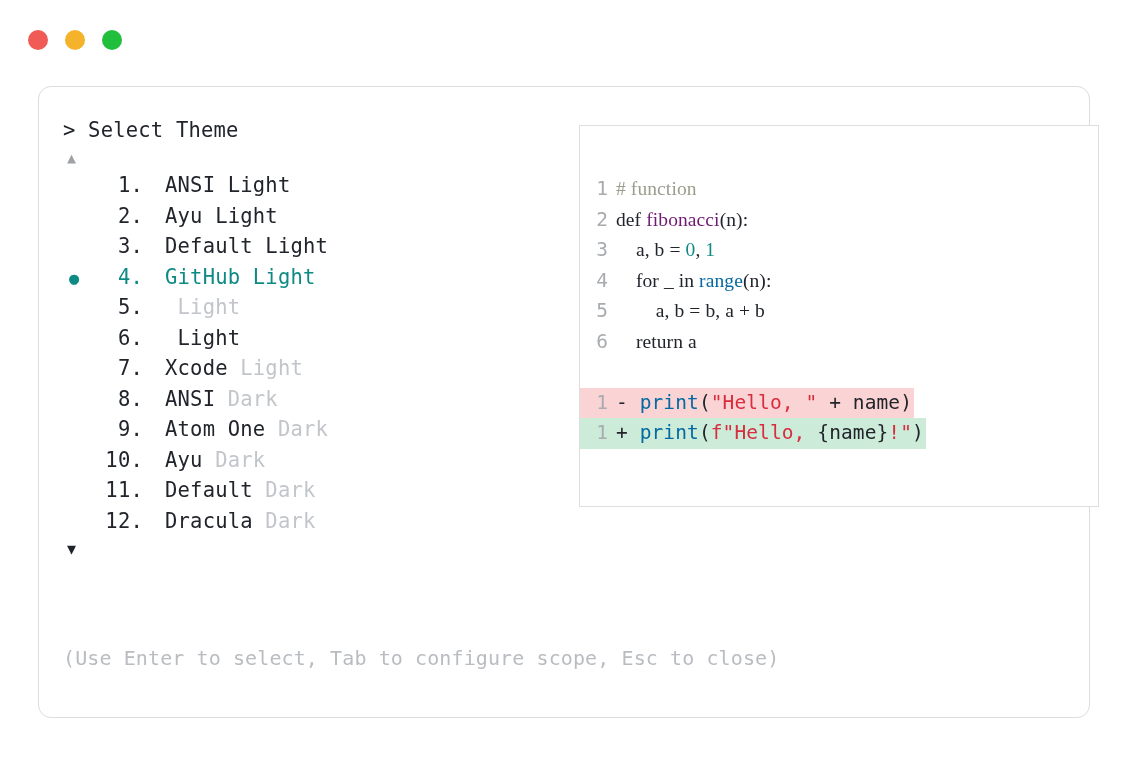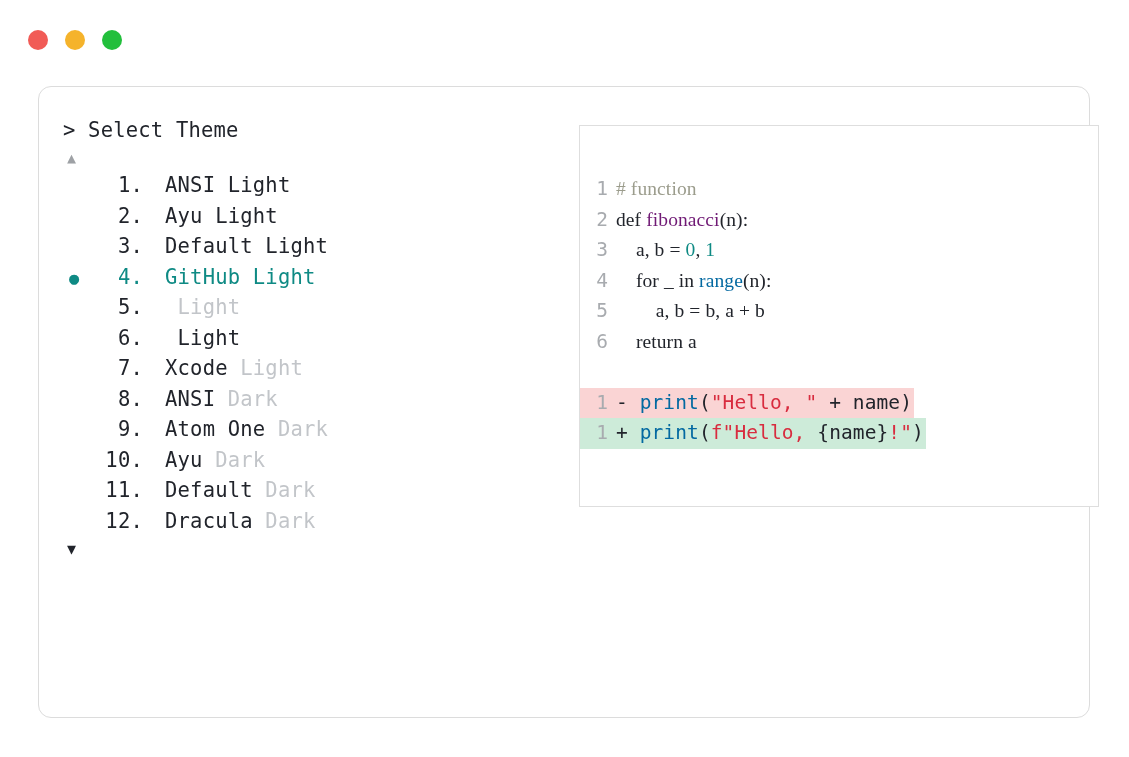--- a/index.html
+++ b/index.html
@@ -239,13 +239,14 @@
         <div class="preview-box">
           <div class="code" id="code-block"><div class="code-line"><span class="ln">1</span><span class="src"><span class="tok-comment"># function</span></span></div><div class="code-line"><span class="ln">2</span><span class="src"><span class="tok-kw">def </span><span class="tok-fn">fibonacci</span><span class="tok-plain">(n):</span></span></div><div class="code-line"><span class="ln">3</span><span class="src"><span class="tok-plain">    a, b = </span><span class="tok-num">0</span><span class="tok-plain">, </span><span class="tok-num">1</span></span></div><div class="code-line"><span class="ln">4</span><span class="src"><span class="tok-plain">    for _ in </span><span class="tok-builtin">range</span><span class="tok-plain">(n):</span></span></div><div class="code-line"><span class="ln">5</span><span class="src"><span class="tok-plain">        a, b = b, a + b</span></span></div><div class="code-line"><span class="ln">6</span><span class="src"><span class="tok-plain">    return a</span></span></div></div>
           <div class="code-blank"></div>
           <div class="code" id="diff-block"><div class="diff-line"><span class="ln diff-del">1</span><span class="src diff-del"><span class="diff-sign">- </span><span class="tok-builtin">print</span><span class="tok-plain">(</span><span class="tok-str">"Hello, "</span><span class="tok-plain"> + name)</span></span></div><div class="diff-line"><span class="ln diff-add">1</span><span class="src diff-add"><span class="diff-sign">+ </span><span class="tok-builtin">print</span><span class="tok-plain">(</span><span class="tok-str">f"Hello, </span><span class="tok-plain">{name}</span><span class="tok-str">!"</span><span class="tok-plain">)</span></span></div></div>
         </div>
       </div>
 
     </div>
   </div>
 
+  <div class="hint">(Use Enter to select, Tab to configure scope, Esc to close)</div>
 </div>
 
 </body></html>

